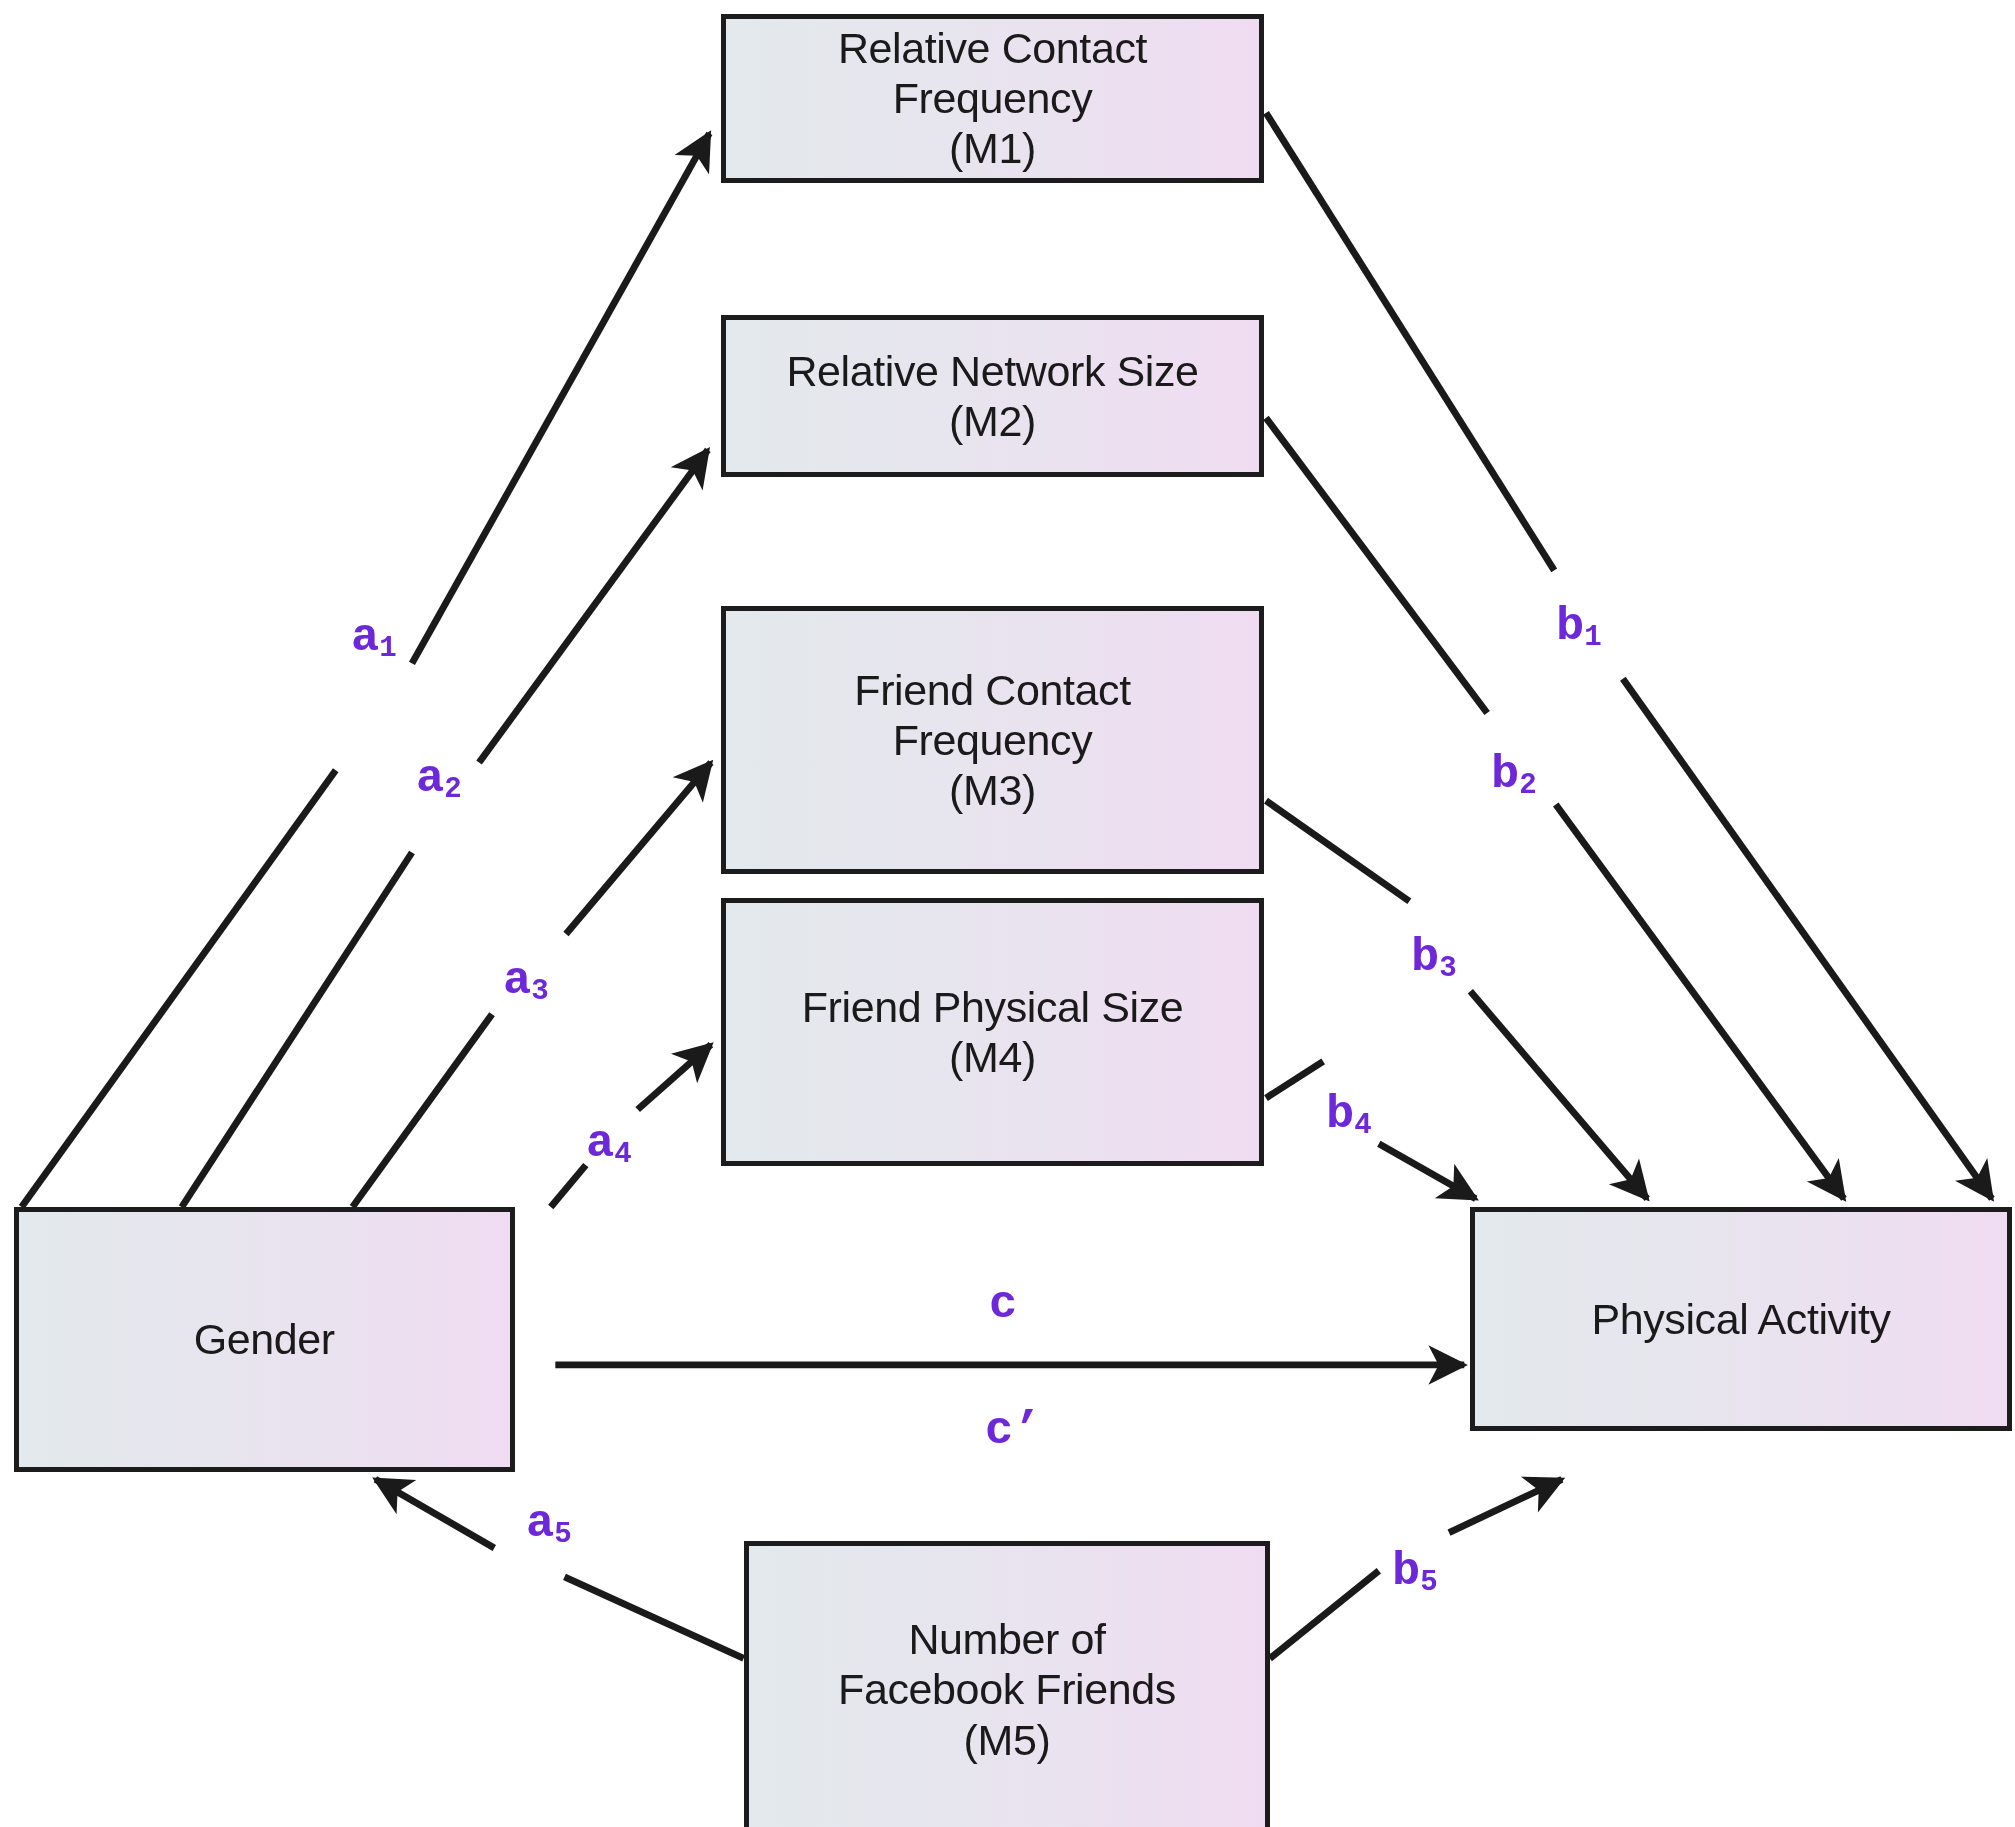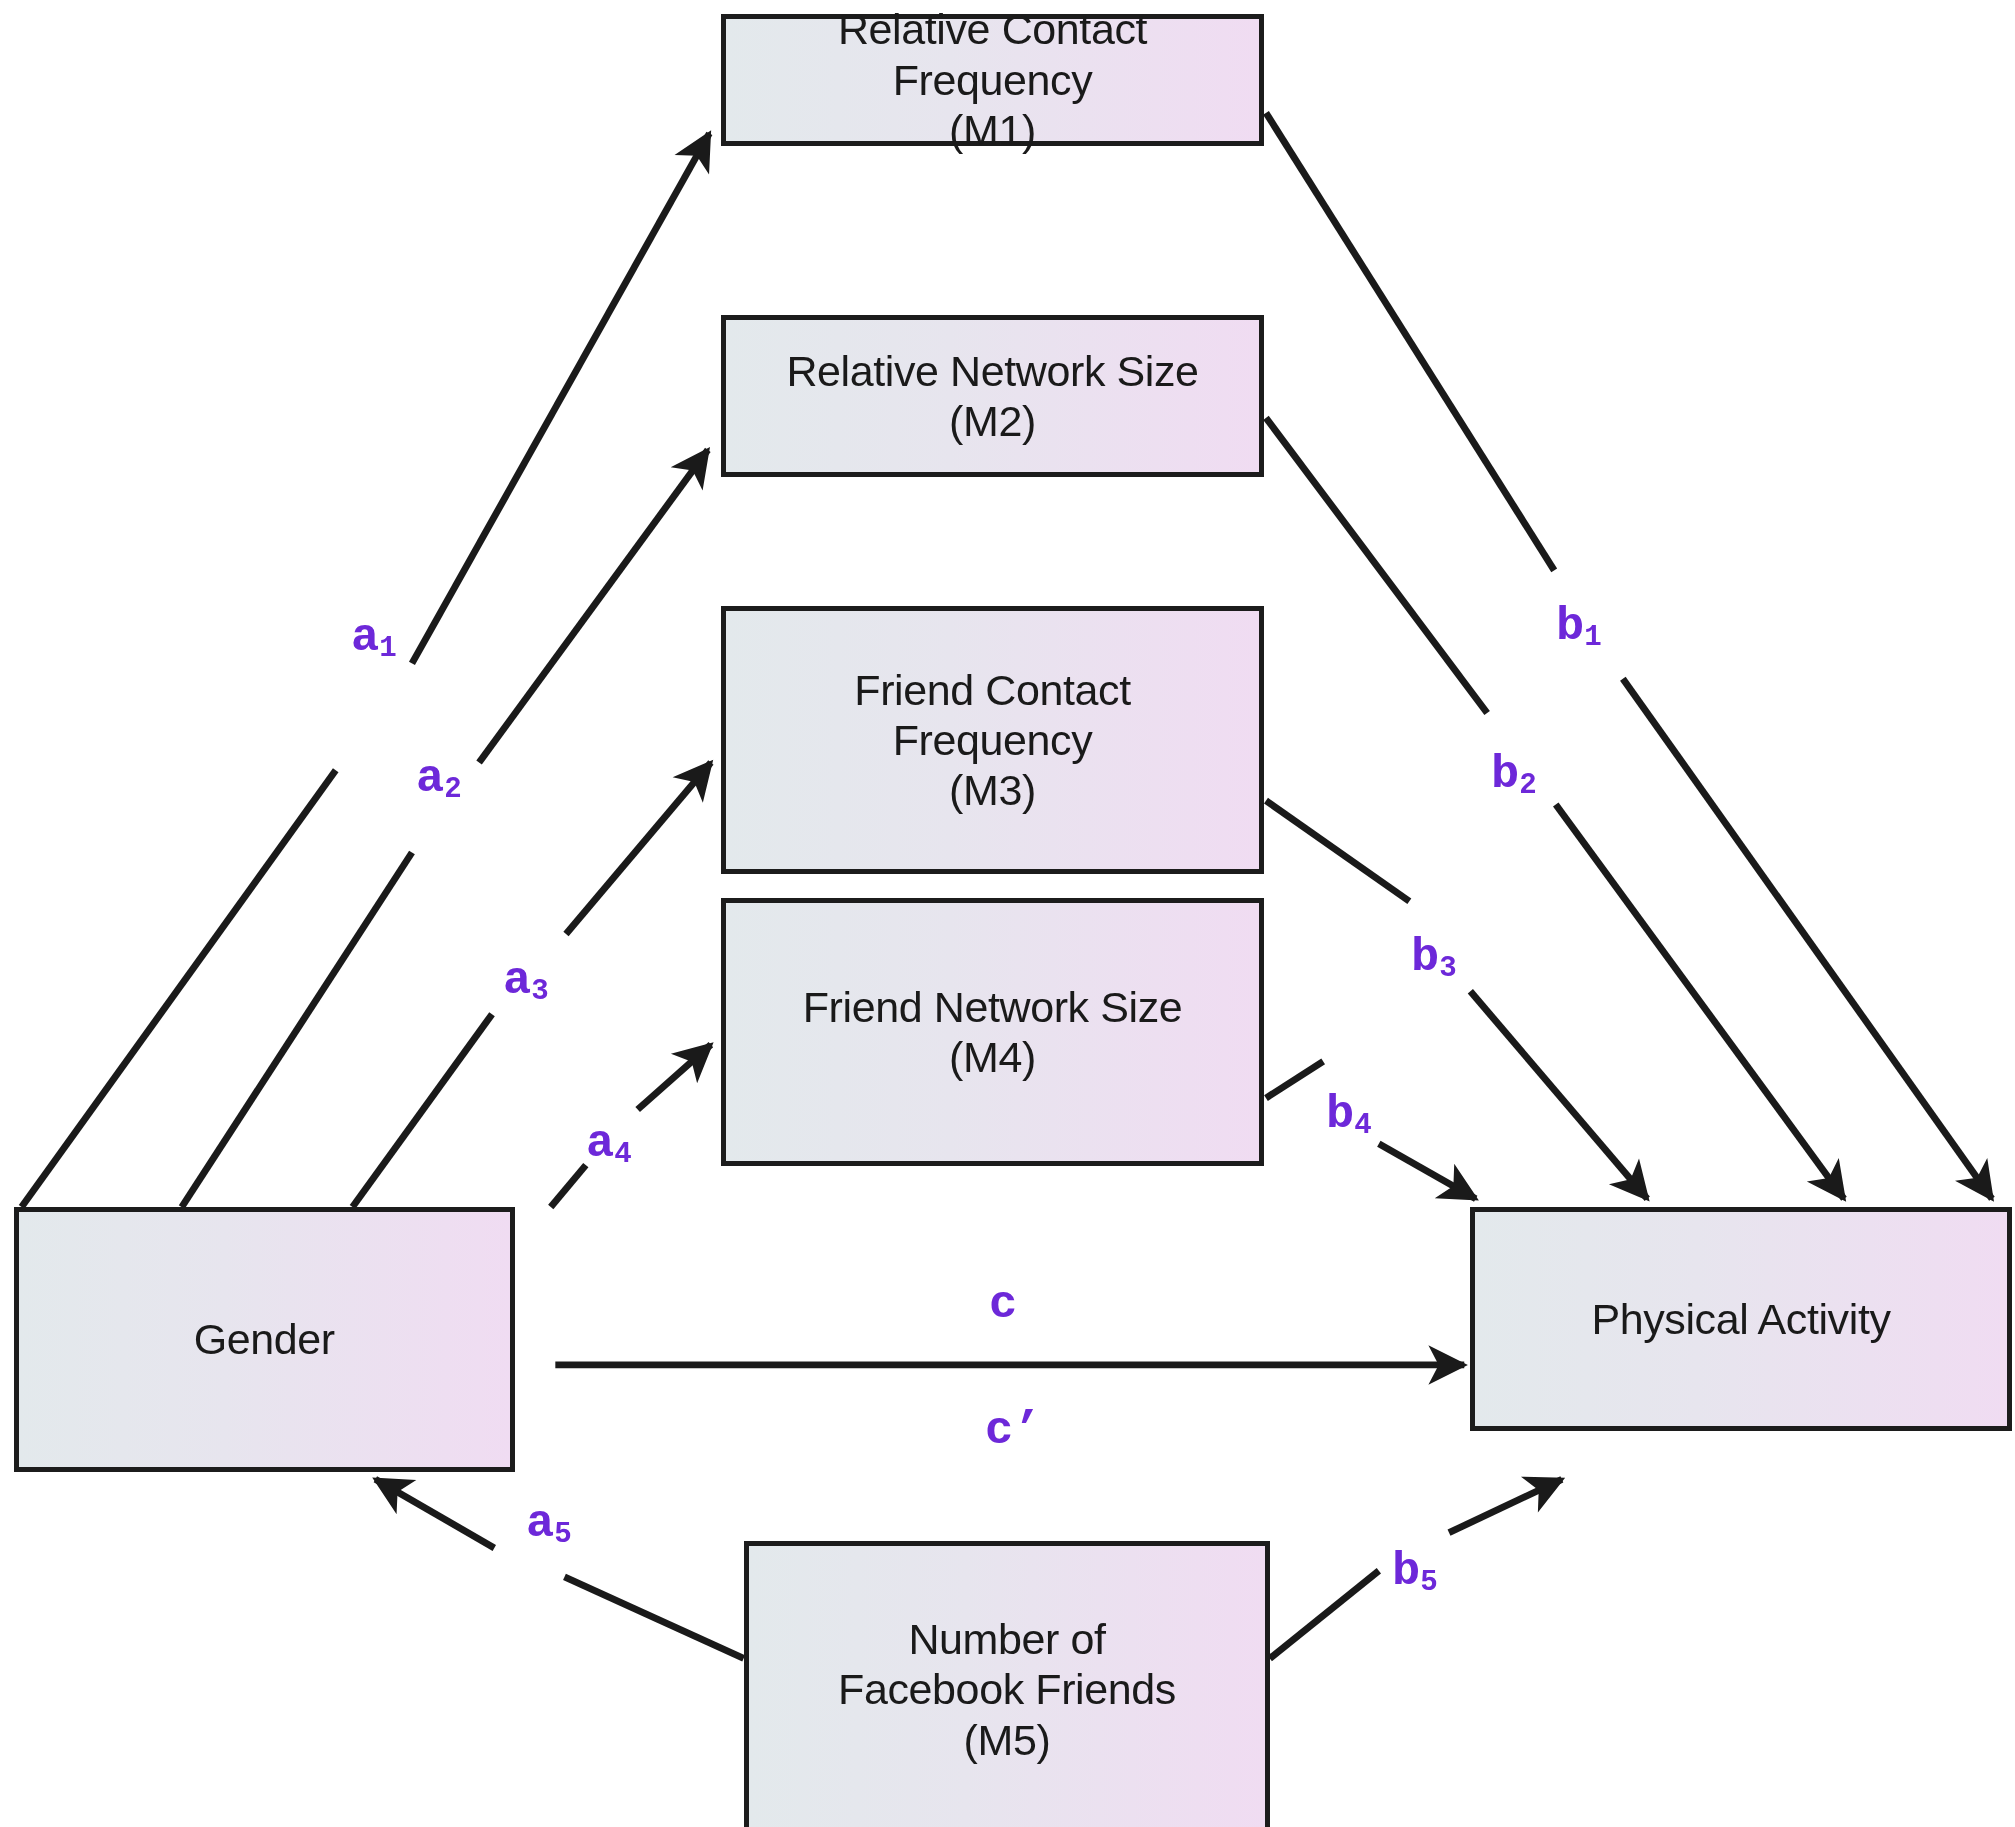--- a/index.html
+++ b/index.html
@@ -105,39 +105,39 @@
       <line x1="728" y1="1790" x2="1920" y2="1790" marker-end="url(#ah)"></line>
 
       <line x1="975" y1="2175" x2="740" y2="2068"></line>
       <line x1="648" y1="2030" x2="492" y2="1940" marker-end="url(#ah)"></line>
 
       <line x1="1665" y1="2175" x2="1808" y2="2060"></line>
       <line x1="1900" y1="2010" x2="2048" y2="1940" marker-end="url(#ah)"></line>
     </g>
   </svg>
 
-  <div class="node-box" style="left:721px; top:13.7px; width:543px; height:132px;">
+  <div class="node-box" style="left:721px; top:13.7px; width:543px; height:169px;">
     <span class="node-label">Relative Contact
 Frequency
 (M1)</span>
   </div>
 
   <div class="node-box" style="left:721px; top:315px; width:543px; height:162px;">
     <span class="node-label">Relative Network Size
 (M2)</span>
   </div>
 
   <div class="node-box" style="left:721px; top:606px; width:543px; height:268px;">
     <span class="node-label">Friend Contact
 Frequency
 (M3)</span>
   </div>
 
   <div class="node-box" style="left:721px; top:898px; width:543px; height:268px;">
-    <span class="node-label">Friend Network Size
+    <span class="node-label">Friend Physical Size
 (M4)</span>
   </div>
 
   <div class="node-box" style="left:744px; top:1541px; width:526px; height:297px;">
     <span class="node-label">Number of
 Facebook Friends
 (M5)</span>
   </div>
 
   <div class="node-box" style="left:13.7px; top:1207px; width:501px; height:265px;">

